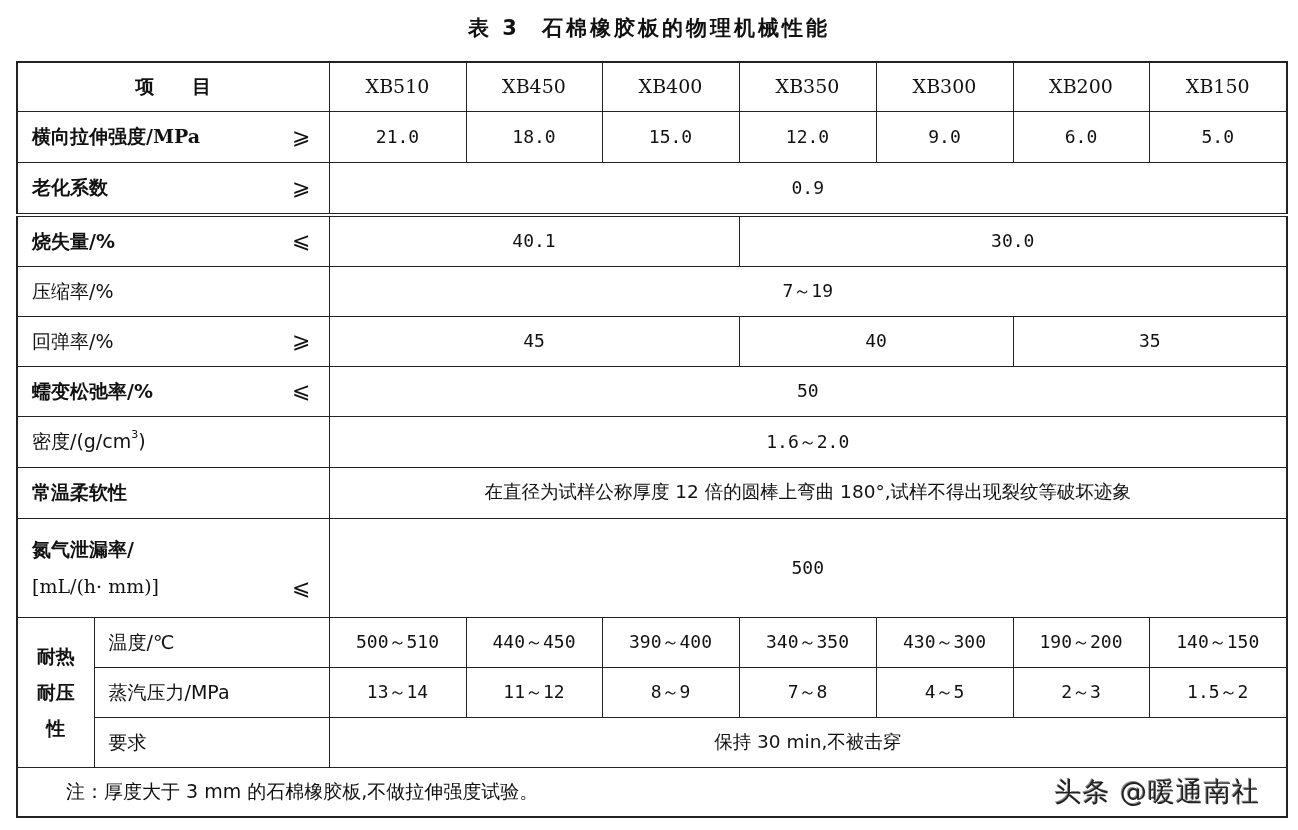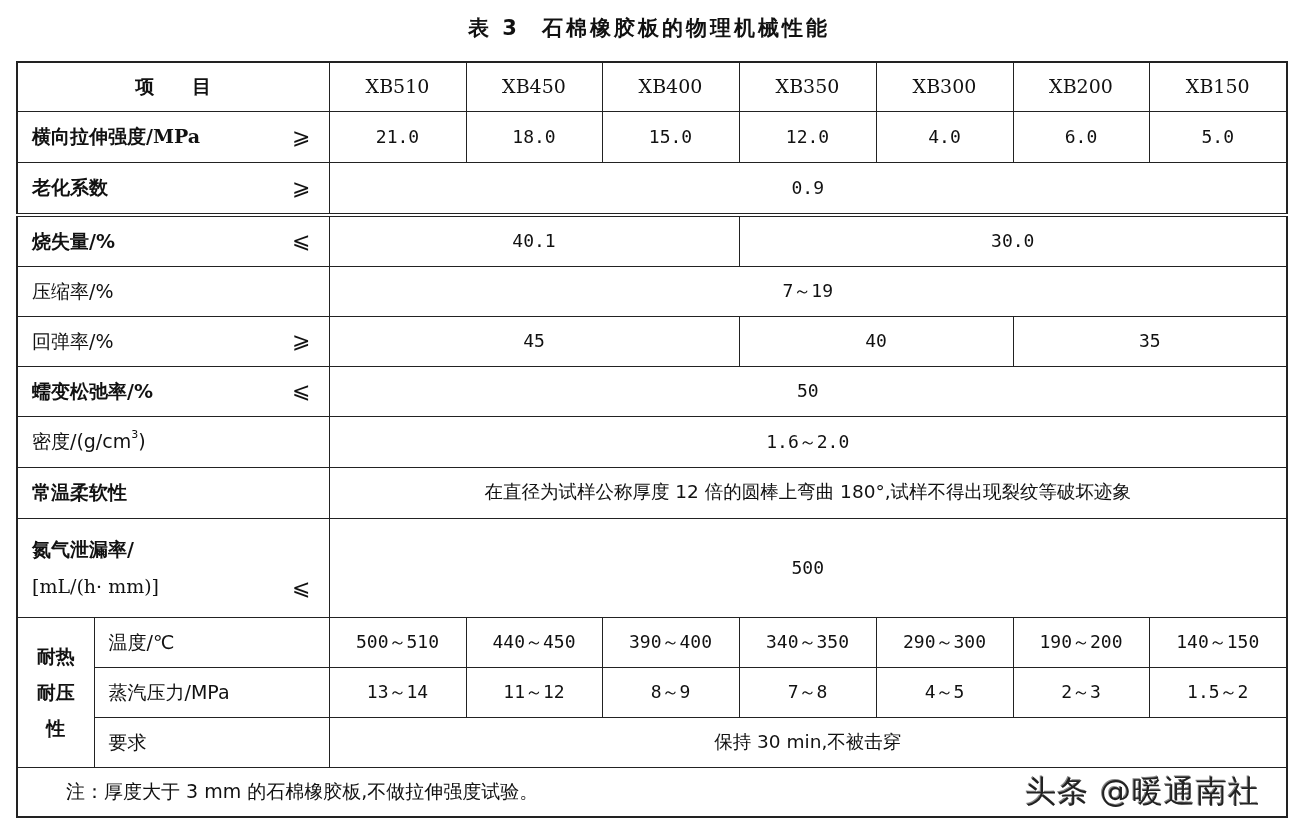--- a/index.html
+++ b/index.html
@@ -60,21 +60,21 @@
     font-family: "DejaVu Sans", "Liberation Sans", sans-serif; font-size: 19px !important; }
   tr.r-aging td { border-bottom: 4px double #222; }
   td.note {
     text-align: left !important; padding-left: 48px !important;
     font-family: "DejaVu Sans", "Liberation Sans", sans-serif; font-size: 19px !important;
     position: relative;
   }
   .watermark {
     position: absolute; right: 26px; top: 50%; transform: translateY(-50%);
     font-family: "DejaVu Sans", "Liberation Sans", sans-serif;
-    font-size: 31px; color: #222; letter-spacing: 1px;
+    font-size: 27px; color: #222; letter-spacing: 1px;
     text-shadow: 1px 1px 0 #fff, -1px -1px 0 #888;
   }
   sup { font-size: 11px; vertical-align: top; position: relative; top: -2px; }
 </style>
 </head>
 <body>
 
 <div class="title">
   <span class="num">表 3</span><span>石棉橡胶板的物理机械性能</span>
 </div>
@@ -106,21 +106,21 @@
 
   <tr style="height:51px">
     <td colspan="2" class="label">
       <span>横向拉伸强度/</span><span class="unit">MPa</span>
       <span class="cmp">⩾</span>
     </td>
     <td class="val">21.0</td>
     <td class="val">18.0</td>
     <td class="val">15.0</td>
     <td class="val">12.0</td>
-    <td class="val">4.0</td>
+    <td class="val">9.0</td>
     <td class="val">6.0</td>
     <td class="val">5.0</td>
   </tr>
 
   <tr class="r-aging" style="height:53px">
     <td colspan="2" class="label">
       <span>老化系数</span>
       <span class="cmp">⩾</span>
     </td>
     <td colspan="7" class="val">0.9</td>
@@ -183,21 +183,21 @@
     <td rowspan="3" class="group">
       <div>耐热</div>
       <div>耐压</div>
       <div>性</div>
     </td>
     <td class="sub">温度/℃</td>
     <td class="val">500～510</td>
     <td class="val">440～450</td>
     <td class="val">390～400</td>
     <td class="val">340～350</td>
-    <td class="val">290～300</td>
+    <td class="val">430～300</td>
     <td class="val">190～200</td>
     <td class="val">140～150</td>
   </tr>
 
   <tr style="height:50px">
     <td class="sub">蒸汽压力/MPa</td>
     <td class="val">13～14</td>
     <td class="val">11～12</td>
     <td class="val">8～9</td>
     <td class="val">7～8</td>

